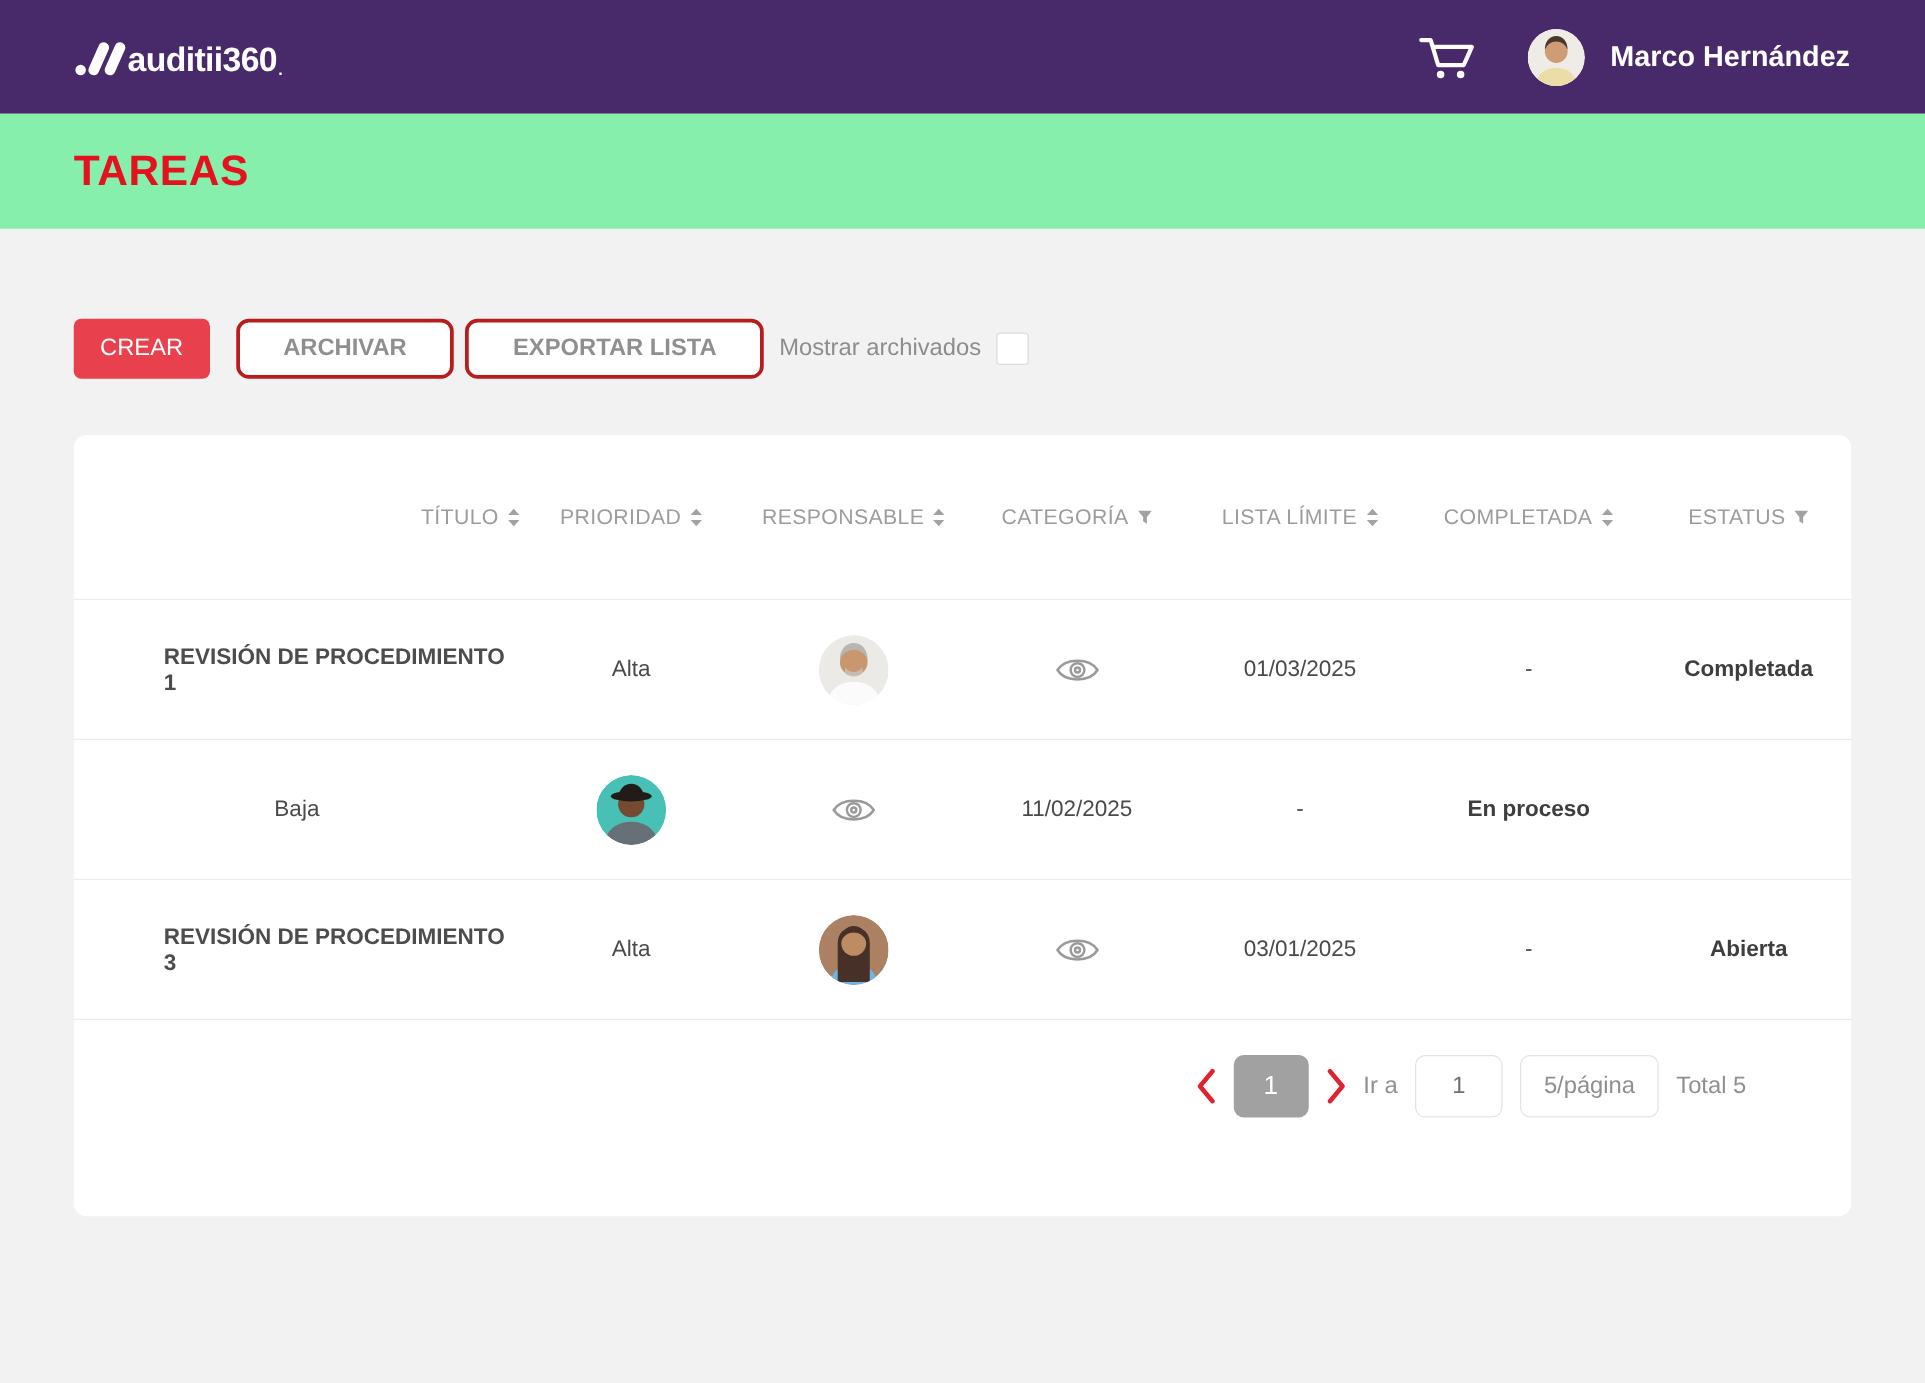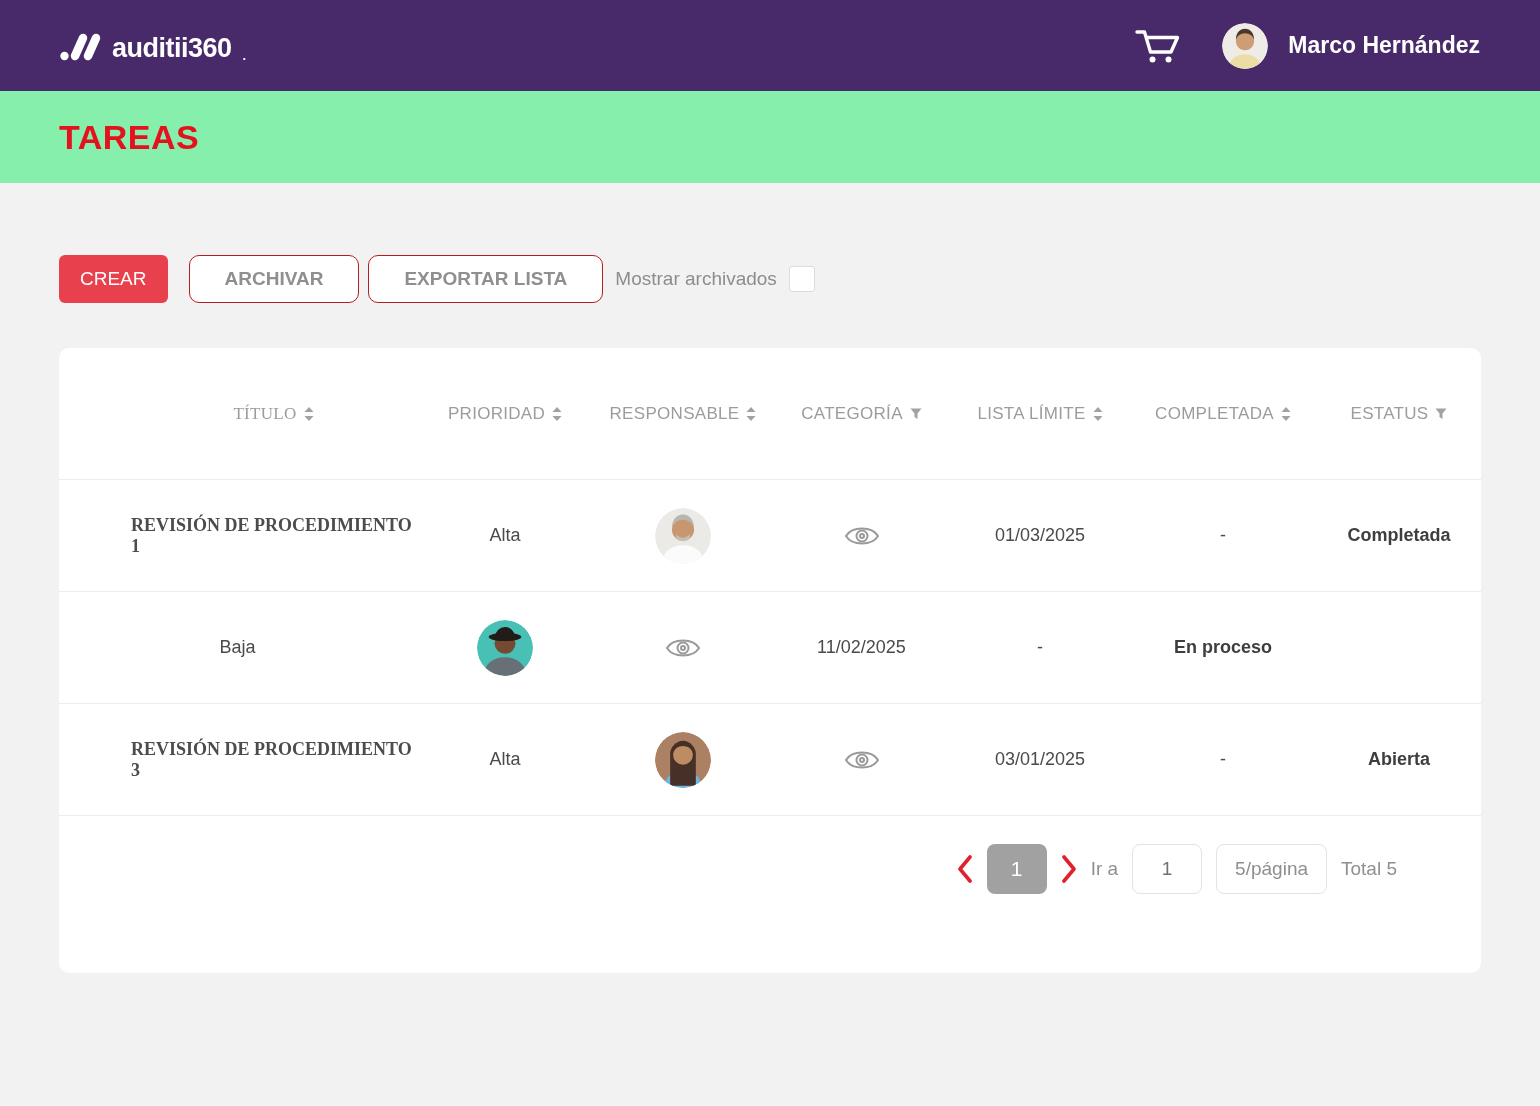--- a/index.html
+++ b/index.html
@@ -2,53 +2,53 @@
 <html><head>
 <meta charset="utf-8">
 <style>
   * { margin:0; padding:0; box-sizing:border-box; }
   html,body { width:1540px; height:1106px; }
   body { font-family:"Liberation Sans", sans-serif; background:#f2f2f2; color:#4c4c4c; }
 
   
   .topbar { height:91px; background:#482969; display:flex; align-items:center;
             justify-content:space-between; padding:0 60px; }
-  .brand { display:flex; align-items:flex-end; gap:10px; cursor:pointer; }
+  .brand { display:flex; align-items:flex-end; gap:0; cursor:pointer; }
   .brand-text { color:#fff; font-size:27px; font-weight:700; letter-spacing:-0.5px; line-height:1; }
   .brand-text b { font-weight:800; }
   .brand-mark { color:#fff; font-size:13px; font-weight:800; line-height:1; margin-left:1px; }
   .topbar-right { display:flex; align-items:center; }
   .cart-btn { margin-right:40px; display:flex; cursor:pointer; }
   .avatar { border-radius:50%; overflow:hidden; display:block; }
   .avatar-header { width:46px; height:46px; margin-right:20px; cursor:pointer; }
   .user-name { color:#fff; font-size:23px; font-weight:700; }
 
   
   .titleband { background:#86efac; height:92px; display:flex; align-items:center; padding:0 59px; }
   .page-title { color:#e4121e; font-size:34px; font-weight:800; letter-spacing:0.5px; }
 
   
   .toolbar { margin:72px 59px 45px 59px; display:flex; align-items:center; }
   .btn { height:48px; font-family:"Liberation Sans",sans-serif; font-size:19px; cursor:pointer; }
   .btn-primary { background:#e8404d; color:#fff; border:none; border-radius:6px;
                  padding:11px 21px; font-weight:400; }
-  .btn-secondary { background:#fff; color:#8f8f8f; border:1px solid #b91c1c; border-radius:10px;
+  .btn-secondary { background:#fff; color:#8f8f8f; border:3px solid #b91c1c; border-radius:10px;
                    padding:0 35px; font-weight:600; }
   .btn-archive { margin-left:21px; }
   .btn-export { margin-left:9px; }
   .chk-label { margin-left:12px; font-size:19px; color:#8d8d8d; }
   .checkbox { width:26px; height:26px; background:#fff; border:1px solid #dcdcdc; border-radius:3px;
               margin-left:12px; cursor:pointer; }
 
   
   .card { margin:0 59px; background:#fff; border-radius:10px; padding-bottom:79px; }
   .tgrid { display:grid; grid-template-columns:357px 178px 178px 179px 178px 188px 164px;
            align-items:center; }
   .cell { display:flex; align-items:center; justify-content:center; }
-  .cell-first { justify-content:center; padding-left:72px;font-family:Liberation Serif, serif; }
+  .cell-first { justify-content:flex-end; padding-left:72px; }
   .thead { height:131px; }
   .thead .cell { gap:7px; font-size:17px; color:#9c9c9c; letter-spacing:0.3px; cursor:pointer; }
   .trow { height:112px; border-top:1px solid #ececec; font-size:18px; }
   .row-title { font-weight:700; color:#4c4c4c; }
   .cell-priority, .cell-date { color:#4a4a4a; }
   .cell-status { font-weight:600; color:#3e3e3e; }
   .avatar-row { width:56px; height:56px; }
   .eye-btn { cursor:pointer; display:flex; }
 
   

